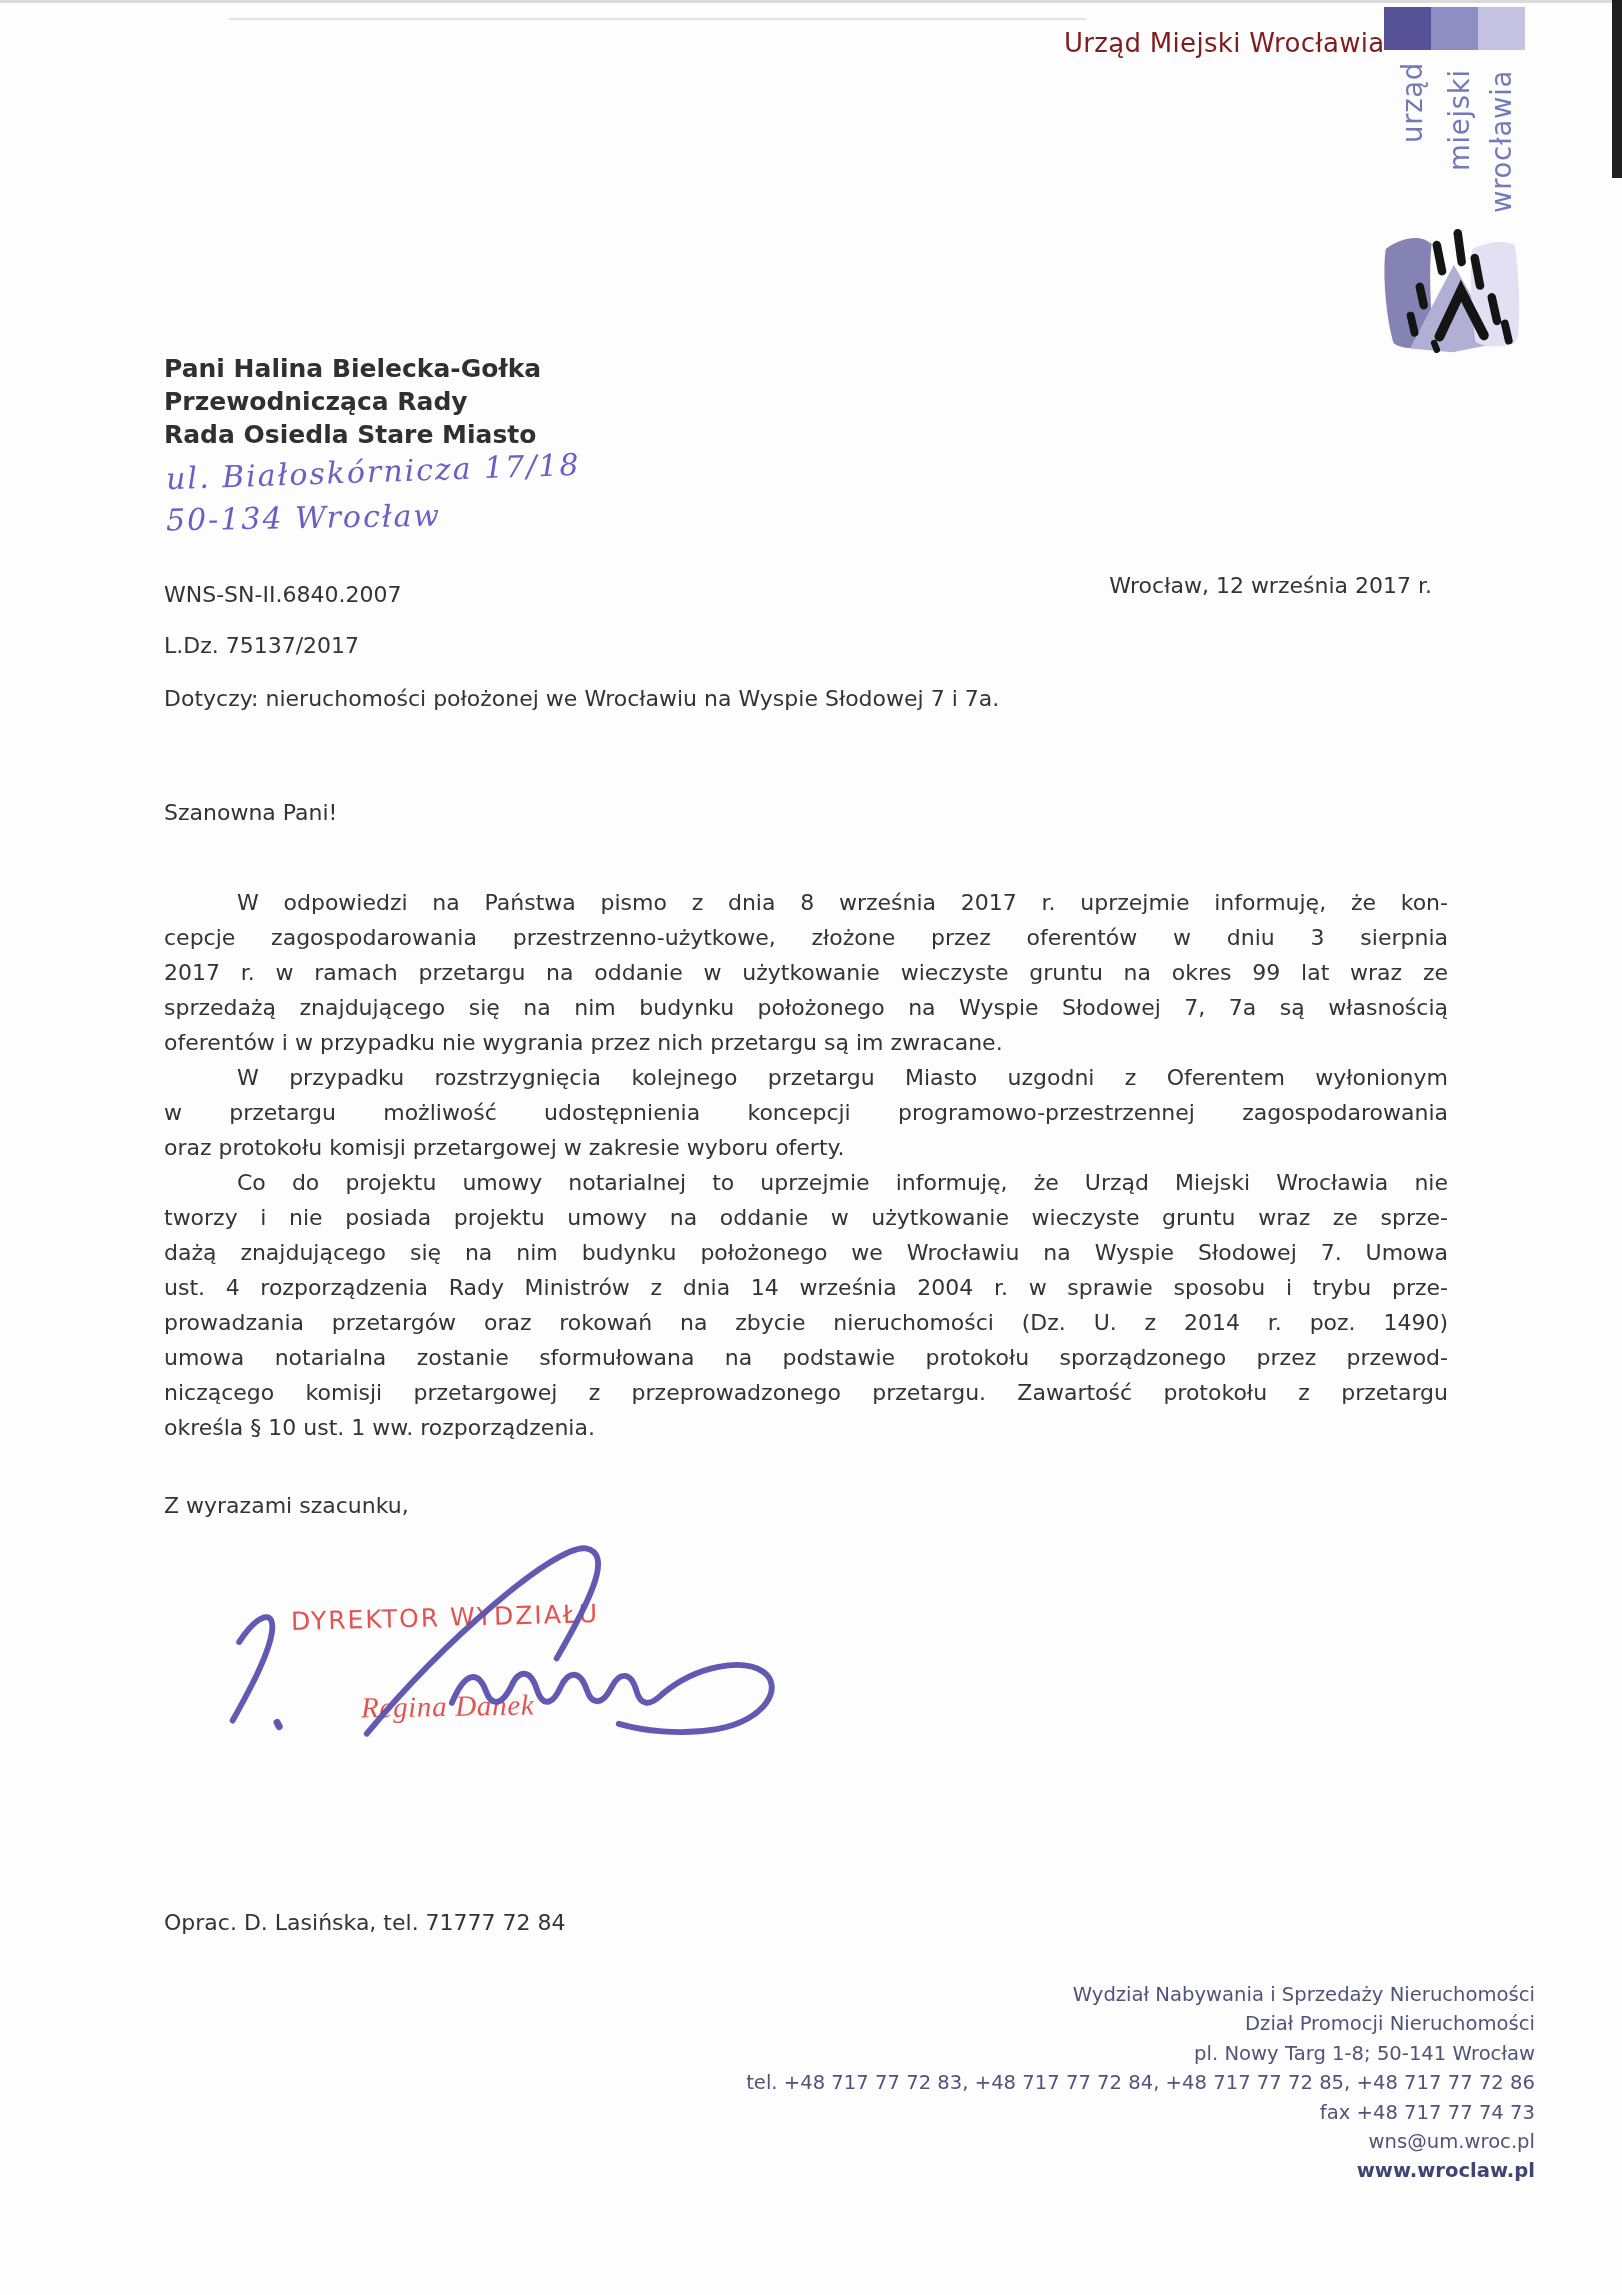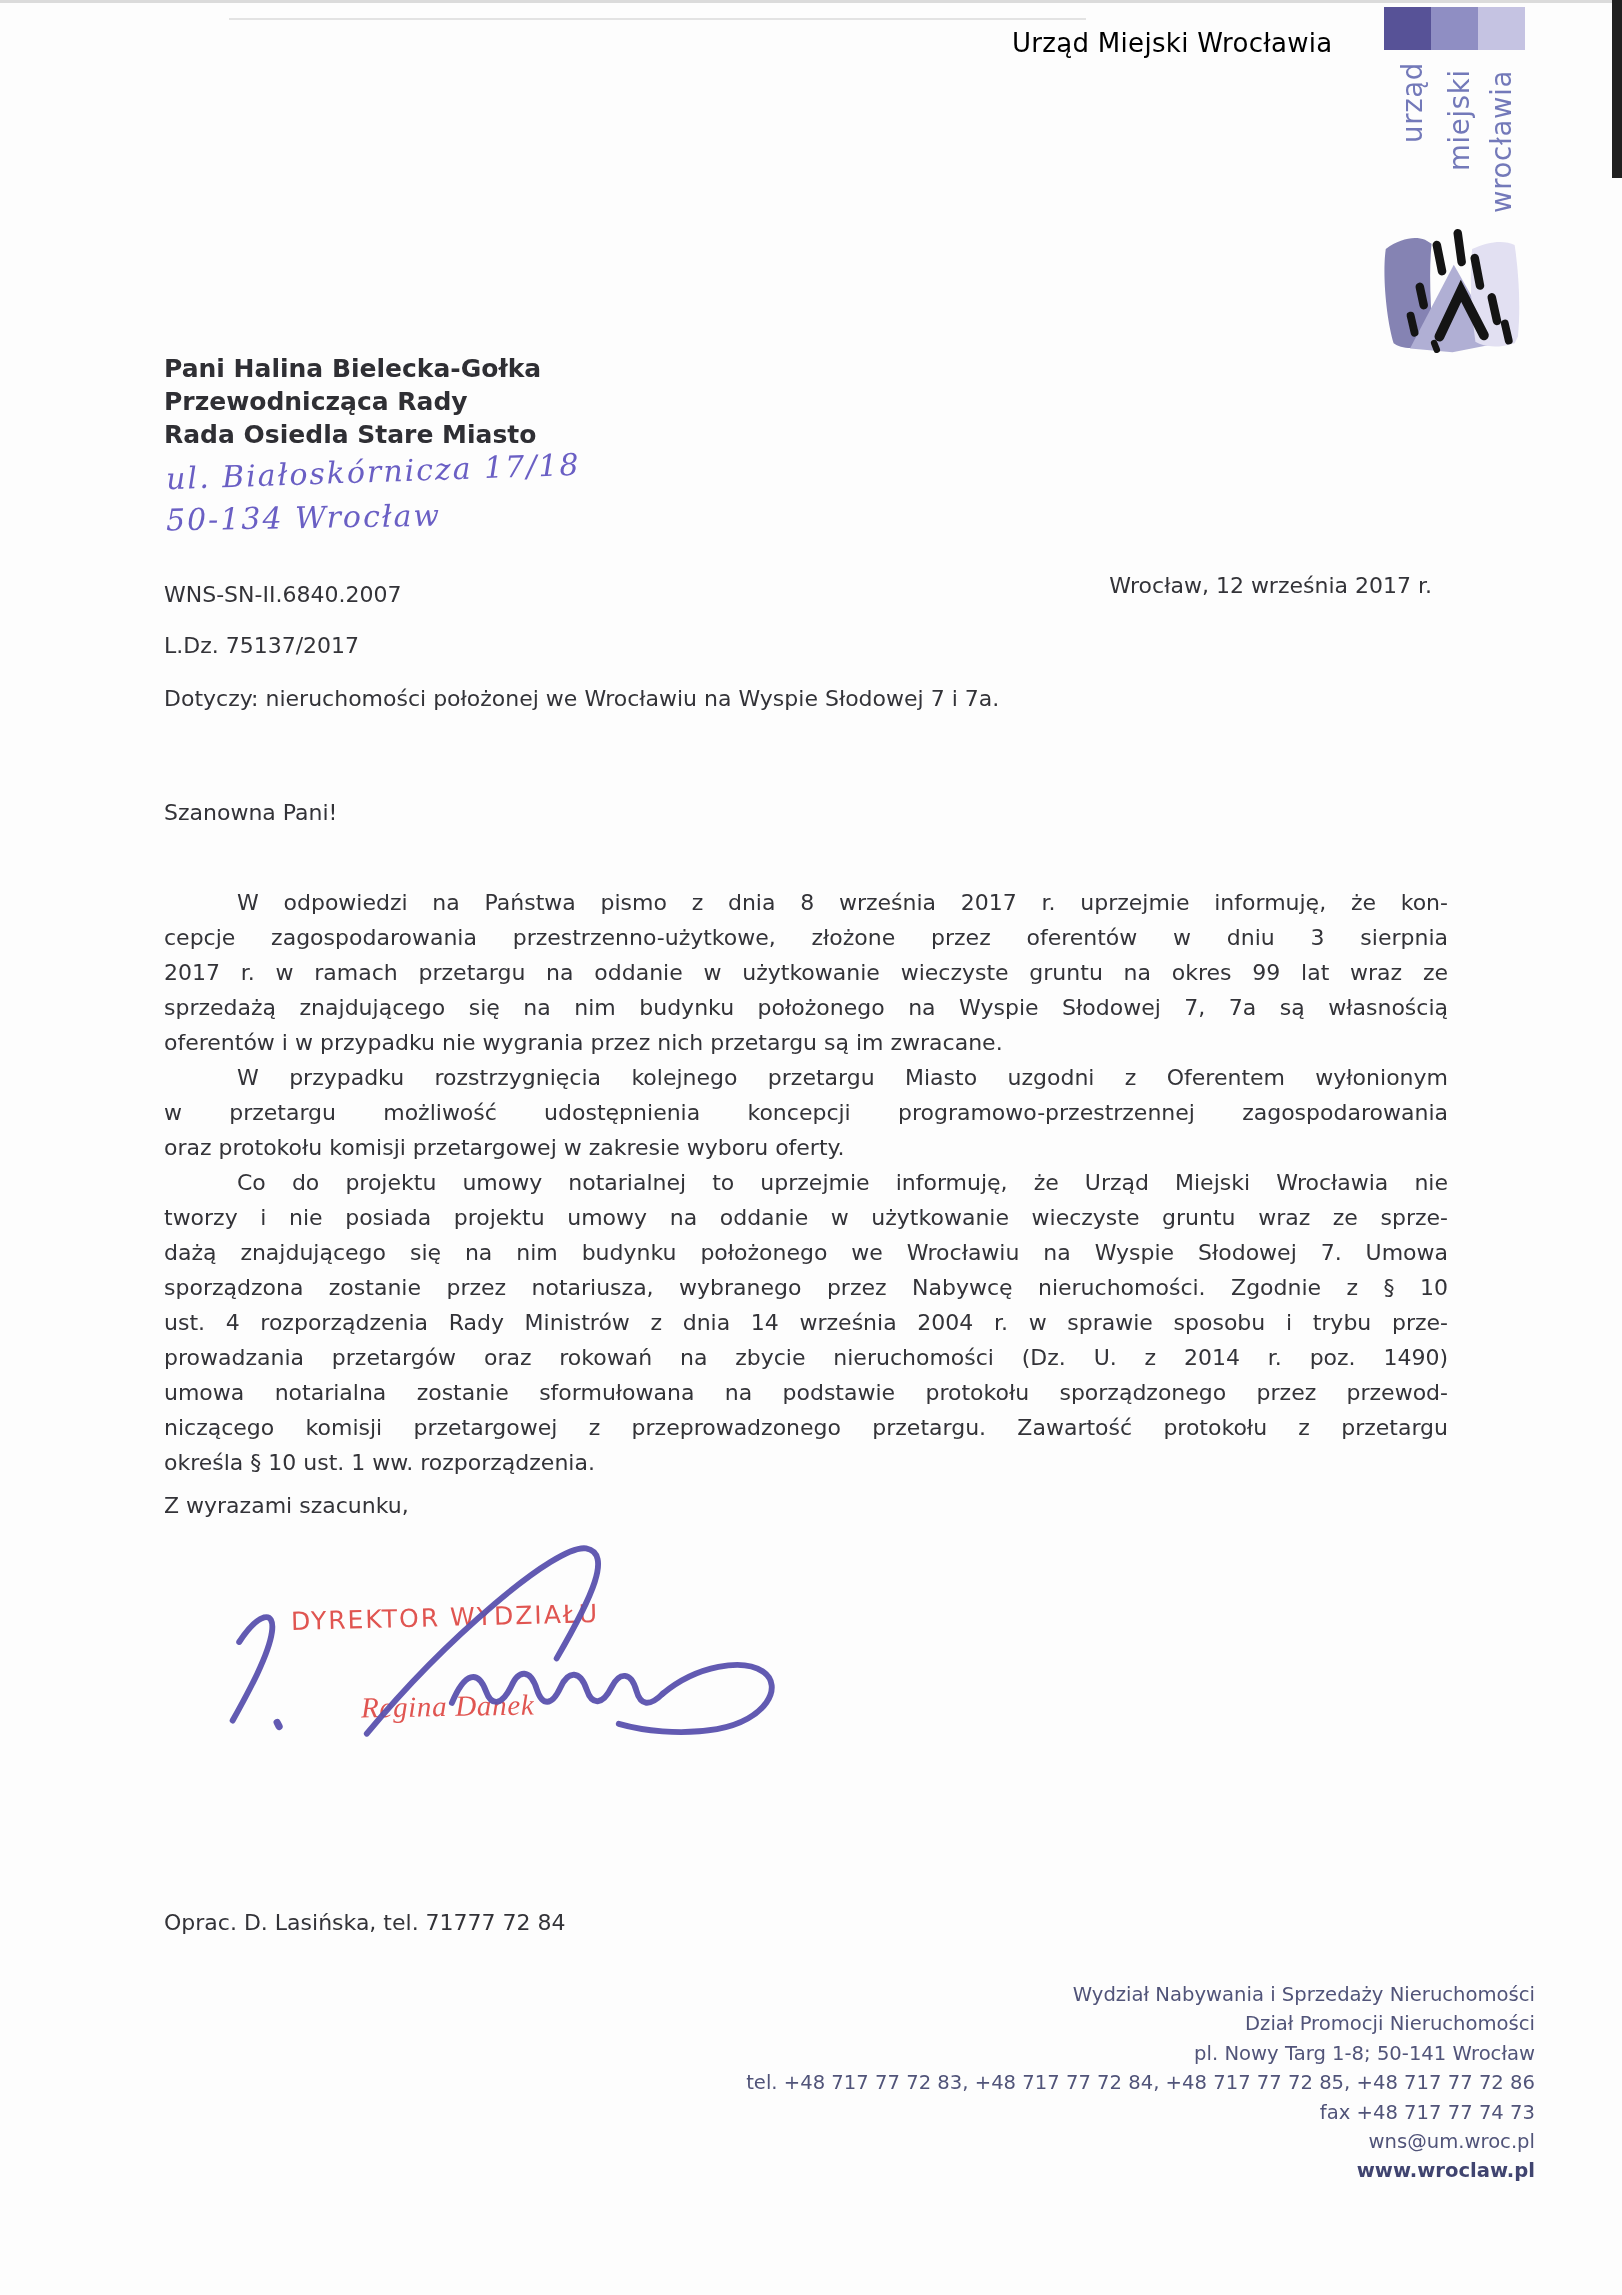--- a/index.html
+++ b/index.html
@@ -6,21 +6,21 @@
   .page{position:relative;width:1623px;height:2295px;background:#fdfdfd;overflow:hidden;
         font-family:"DejaVu Sans","Liberation Sans",sans-serif;color:#333338;}
   .abs{position:absolute;}
 
   
   .top-edge{left:0;top:0;width:1623px;height:3.3px;background:#c9c9c9;opacity:.65;}
   .top-streak{left:229px;top:17.7px;width:857px;height:2.6px;background:#e3e3e3;}
   .right-edge{left:1612px;top:0;width:10.5px;height:178px;background:#202020;}
 
   
-  .hdr-title{left:1012px;top:27.5px;font-size:26px;letter-spacing:0.3px;color:#000000;}
+  .hdr-title{left:1064px;top:27.5px;font-size:26px;letter-spacing:0.3px;color:#7f1d1d;}
   .squares{left:1384px;top:6.5px;display:flex;}
   .squares .sq{width:47px;height:43px;}
   .sq1{background:#575297;} .sq2{background:#8f8ec3;} .sq3{background:#c5c3e2;}
   .vword{font-size:27.5px;letter-spacing:0.7px;color:#7379b9;transform:rotate(-90deg);
          transform-origin:0 0;white-space:nowrap;}
   .vw1{left:1396px;top:143px;} .vw2{left:1443px;top:171px;} .vw3{left:1485px;top:213px;}
 
   
   .recipient{left:164px;top:352px;font-size:25px;font-weight:bold;line-height:33px;color:#2f2f34;}
   .hand{font-family:"DejaVu Serif","Liberation Serif",serif;font-style:italic;
@@ -114,21 +114,20 @@
       <div class="body-line">cepcje zagospodarowania przestrzenno-użytkowe, złożone przez oferentów w dniu 3 sierpnia</div>
       <div class="body-line">2017 r. w ramach przetargu na oddanie w użytkowanie wieczyste gruntu na okres 99 lat wraz ze</div>
       <div class="body-line">sprzedażą znajdującego się na nim budynku położonego na Wyspie Słodowej 7, 7a są własnością</div>
       <div class="body-line last">oferentów i w przypadku nie wygrania przez nich przetargu są im zwracane.</div>
       <div class="body-line indent">W przypadku rozstrzygnięcia kolejnego przetargu Miasto uzgodni z Oferentem wyłonionym</div>
       <div class="body-line">w przetargu możliwość udostępnienia koncepcji programowo-przestrzennej zagospodarowania</div>
       <div class="body-line last">oraz protokołu komisji przetargowej w zakresie wyboru oferty.</div>
       <div class="body-line indent">Co do projektu umowy notarialnej to uprzejmie informuję, że Urząd Miejski Wrocławia nie</div>
       <div class="body-line">tworzy i nie posiada projektu umowy na oddanie w użytkowanie wieczyste gruntu wraz ze sprze-</div>
       <div class="body-line">dażą znajdującego się na nim budynku położonego we Wrocławiu na Wyspie Słodowej 7. Umowa</div>
-      <div class="body-line">sporządzona zostanie przez notariusza, wybranego przez Nabywcę nieruchomości. Zgodnie z § 10</div>
       <div class="body-line">ust. 4 rozporządzenia Rady Ministrów z dnia 14 września 2004 r. w sprawie sposobu i trybu prze-</div>
       <div class="body-line">prowadzania przetargów oraz rokowań na zbycie nieruchomości (Dz. U. z 2014 r. poz. 1490)</div>
       <div class="body-line">umowa notarialna zostanie sformułowana na podstawie protokołu sporządzonego przez przewod-</div>
       <div class="body-line">niczącego komisji przetargowej z przeprowadzonego przetargu. Zawartość protokołu z przetargu</div>
       <div class="body-line last">określa § 10 ust. 1 ww. rozporządzenia.</div>
     </div>
   <div class="abs closing">Z wyrazami szacunku,</div>
 
   <div class="abs stamp-title">DYREKTOR WYDZIAŁU</div>
   <div class="abs stamp-name">Regina Danek</div>

